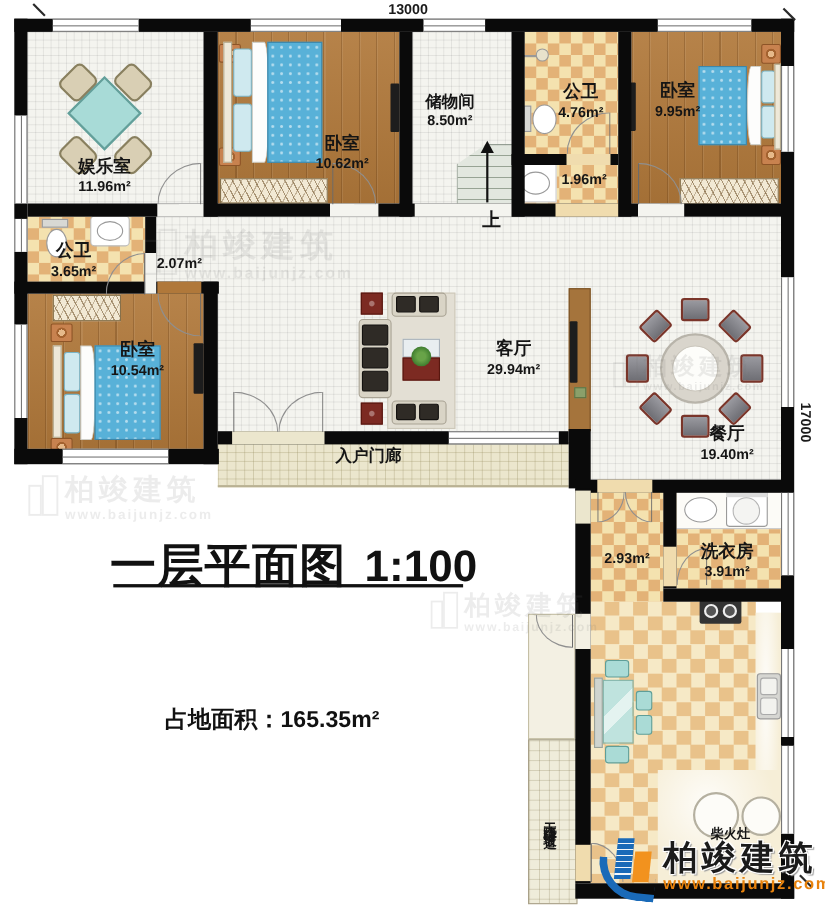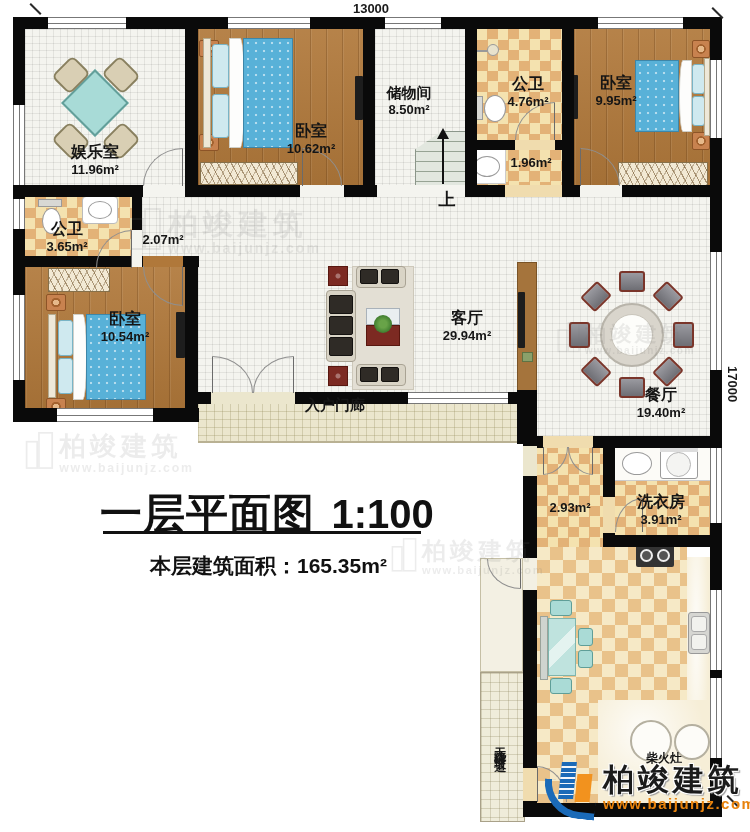--- a/index.html
+++ b/index.html
@@ -337,21 +337,21 @@
     <span class="ar">10.54m²</span>
   </div>
   <div class="lbl" style="left:467px;top:309px;">
     <span class="nm">客厅</span>
     <span class="ar">29.94m²</span>
   </div>
   <div class="lbl" style="left:661px;top:386px;">
     <span class="nm">餐厅</span>
     <span class="ar">19.40m²</span>
   </div>
-  <div class="lbl" style="left:335px;top:396px;">
+  <div class="lbl" style="left:335px;top:406px;">
     <span class="nm-sm">入户门廊</span>
   </div>
   <div class="lbl" style="left:570px;top:500px;">
     <span class="ar">2.93m²</span>
   </div>
   <div class="lbl" style="left:661px;top:493px;">
     <span class="nm">洗衣房</span>
     <span class="ar">3.91m²</span>
   </div>
   <div class="lbl" style="left:664px;top:751px;font-size:12px;">
@@ -368,21 +368,21 @@
   <div class="dim" style="left:740px;top:366px;transform:rotate(90deg);transform-origin:left top;">17000</div>
   <div class="tick" style="left:28px;top:8px;"></div>
   <div class="tick" style="left:710px;top:12px;"></div>
   <div class="tick" style="left:725px;top:800px;"></div>
 
   <div id="title-wrap">
     <span style="font-size:42px;font-weight:bold;letter-spacing:1px;">一层平面图</span>
     <span style="font-size:40px;font-weight:bold;margin-left:12px;">1:100</span>
   </div>
   <div id="title-line"></div>
-  <div class="stat" style="top:552px;">本层建筑面积：165.35m²</div>
+  <div class="stat" style="top:640px;">占地面积：165.35m²</div>
 
   <div id="logo">
     <span class="mark">
       <span class="swoosh"></span>
       <span class="tb"></span>
       <span class="to"></span>
     </span>
     <span style="display:flex;flex-direction:column;margin-left:4px;">
       <span class="brand">柏竣建筑</span>
       <span class="url">www.baijunjz.com</span>

